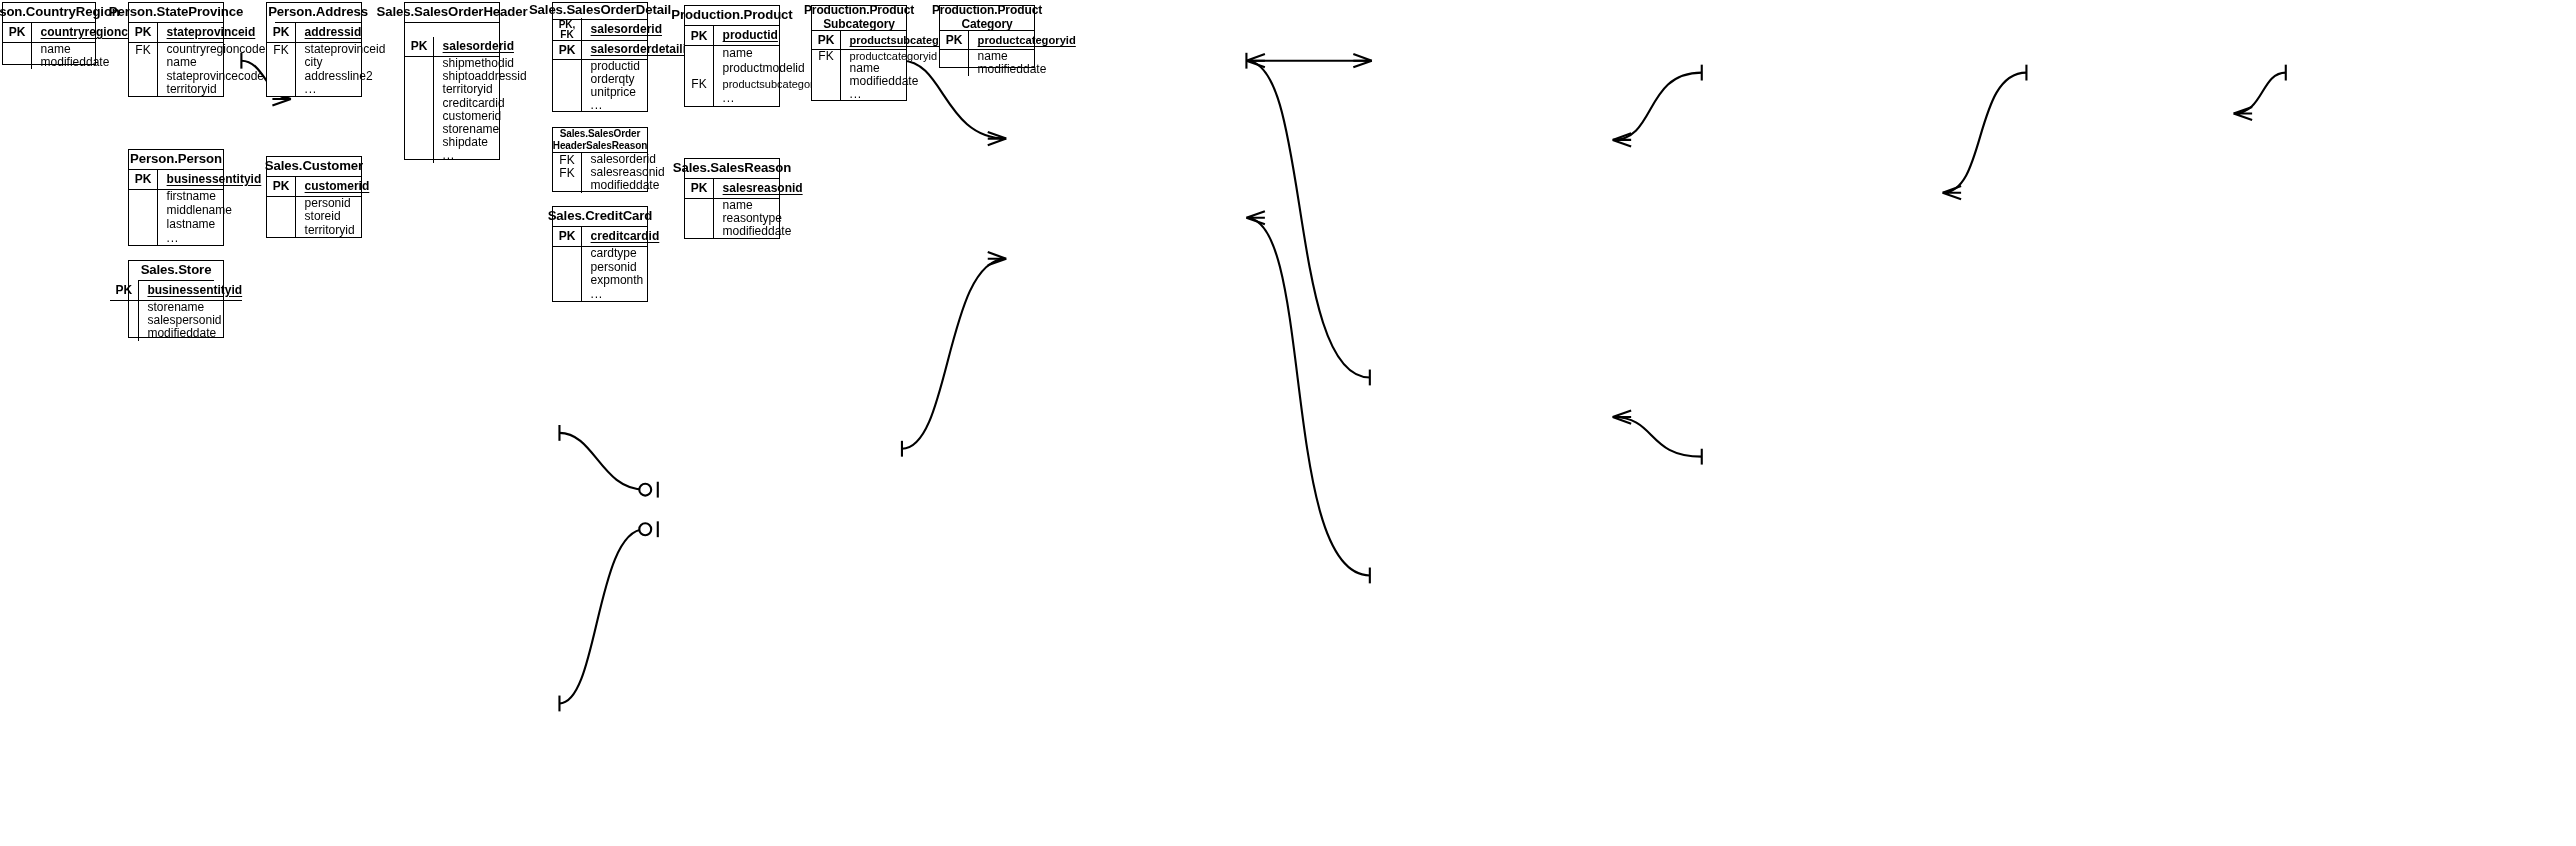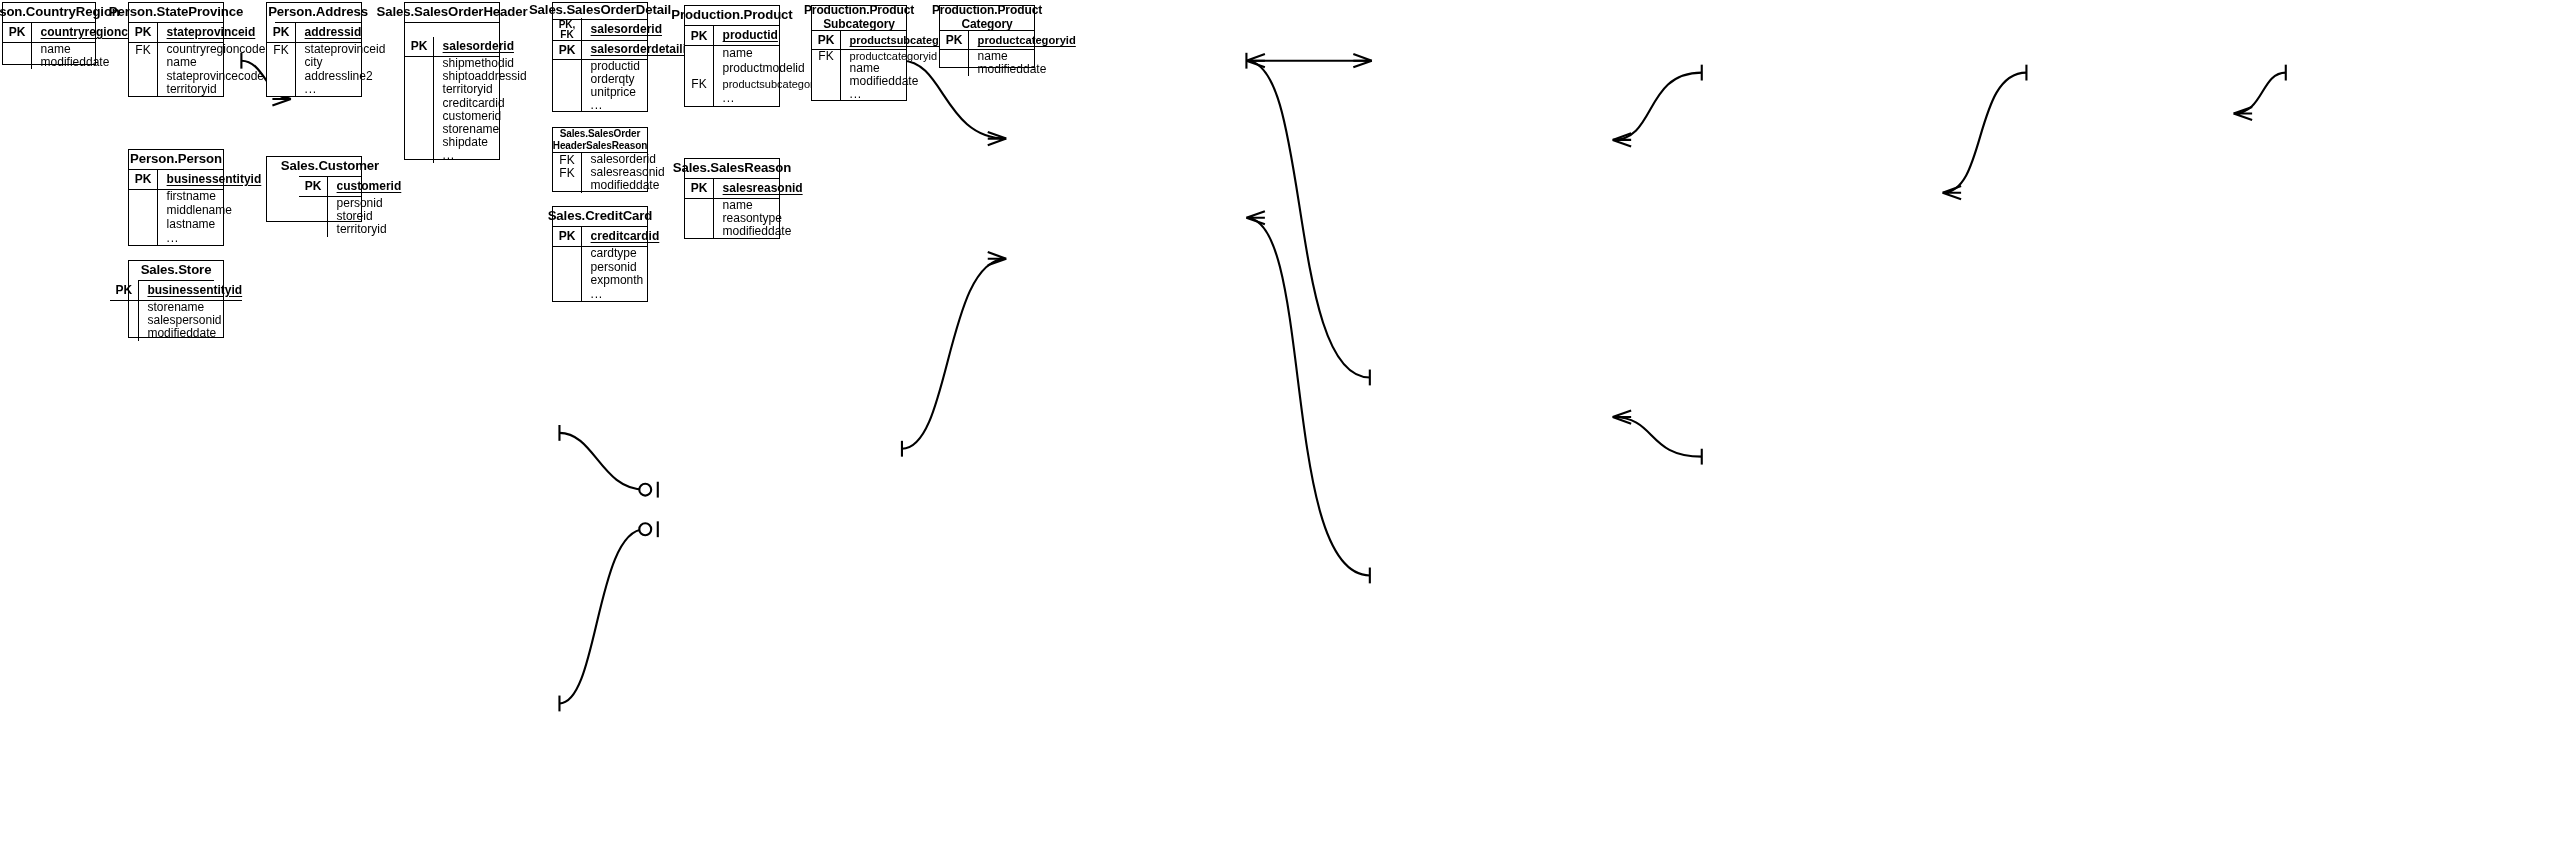--- a/index.html
+++ b/index.html
@@ -432,21 +432,21 @@
         <div class="plain-list">
           <div class="pcell">firstname</div>
           <div class="pcell">middlename</div>
           <div class="pcell">lastname</div>
           <div class="pcell ellipsis">...</div>
         </div>
       </div>
     </div>
   </div>
 
-  <div class="entity" style="left:266px; top:156px; width:96px; height:66px;padding-left:32px;">
+  <div class="entity" style="left:266px; top:156px; width:96px; height:82px;">
     <div class="ent-title" style="height:20px;">Sales.Customer</div>
     <div class="ent-body">
       <div class="attr-row keyrow" style="height:20px;">
         <div class="keycell">PK</div>
         <div class="namecell">customerid</div>
       </div>
       <div class="plain-block">
         <div class="gutter">
           <div class="gcell"></div>
           <div class="gcell"></div>

